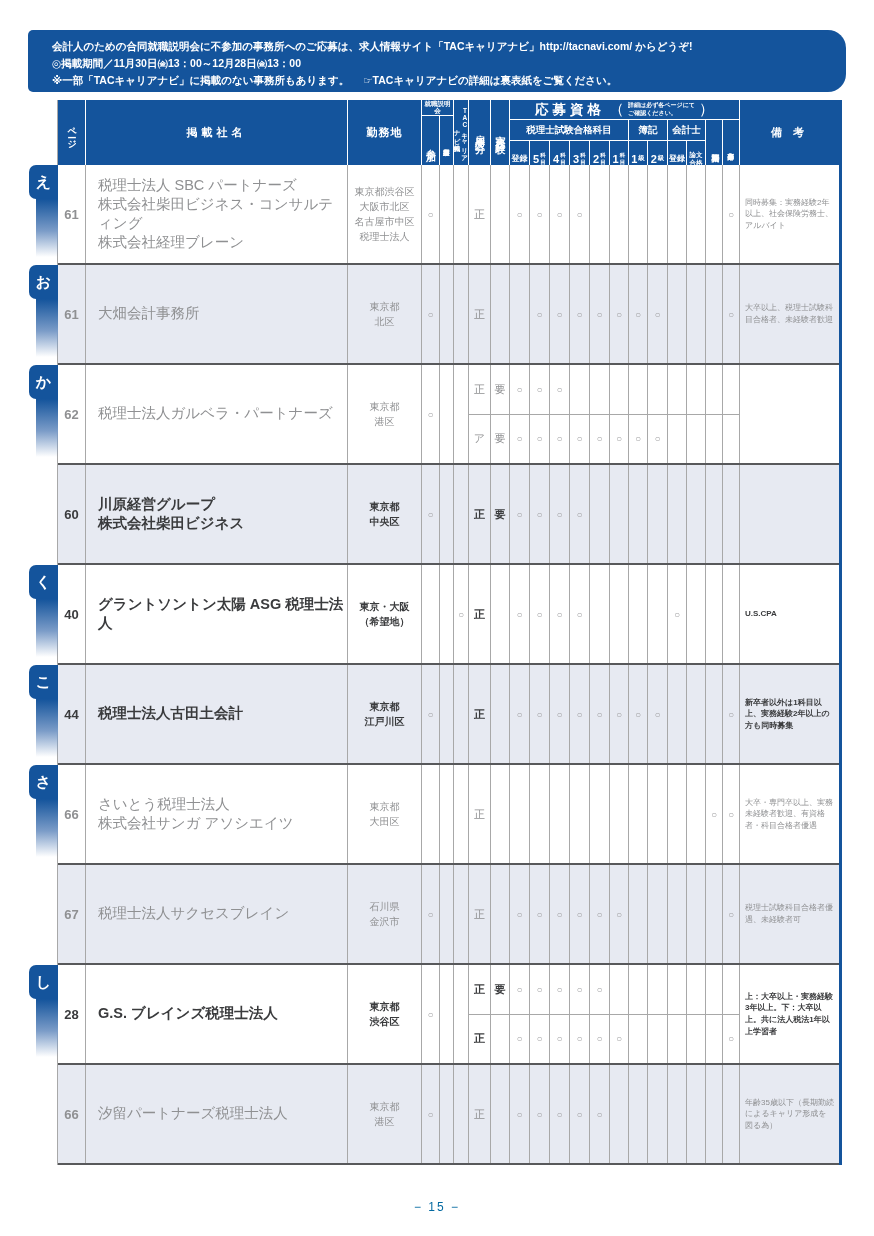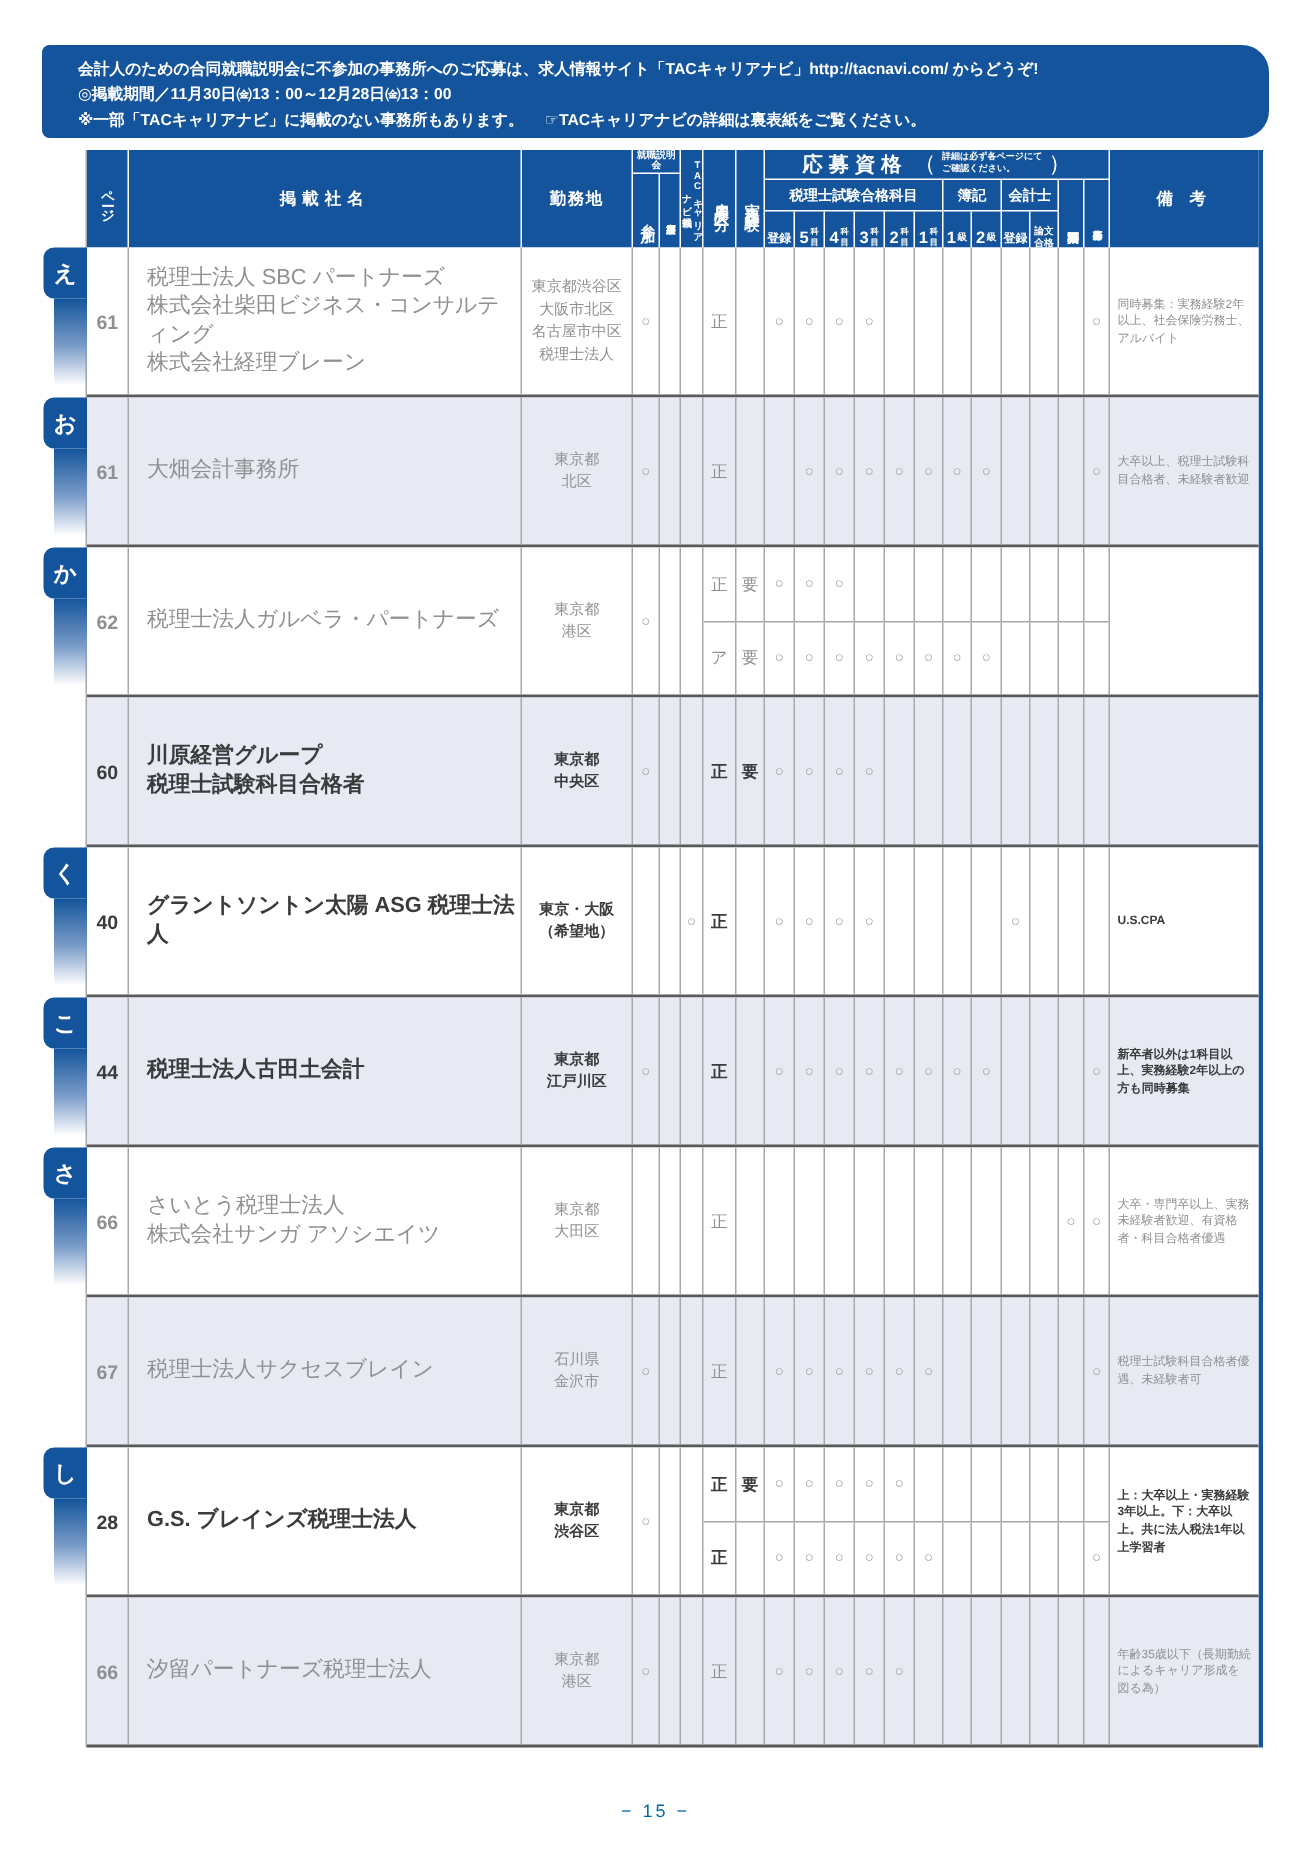--- a/index.html
+++ b/index.html
@@ -317,21 +317,21 @@
                 <div class="cell w-c17 mark"></div>
                 <div class="cell w-c17 mark"></div>
               </div>
             </div>
             <div class="cell w-bikou bikou"></div>
           </div>
           <div class="row shade featured">
             <div class="cell w-page pagenum">60</div>
             <div class="cell w-company company">
               <div class="">川原経営グループ</div>
-              <div class="">税理士試験科目合格者</div>
+              <div class="">株式会社柴田ビジネス</div>
             </div>
             <div class="cell w-location location">
               <div class="">東京都</div>
               <div class="">中央区</div>
             </div>
             <div class="cell w-sanka mark">○</div>
             <div class="cell w-rireki mark"></div>
             <div class="cell w-tac mark"></div>
             <div class="subrows">
               <div class="subrow">

